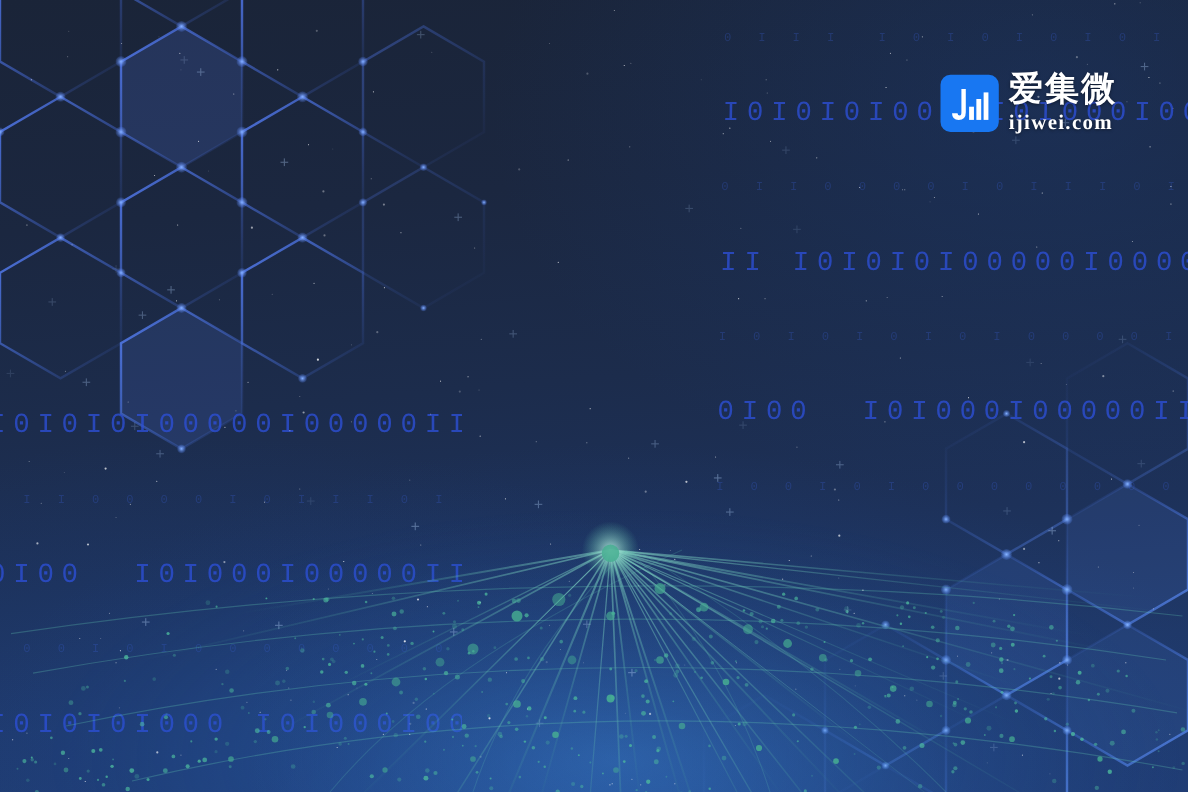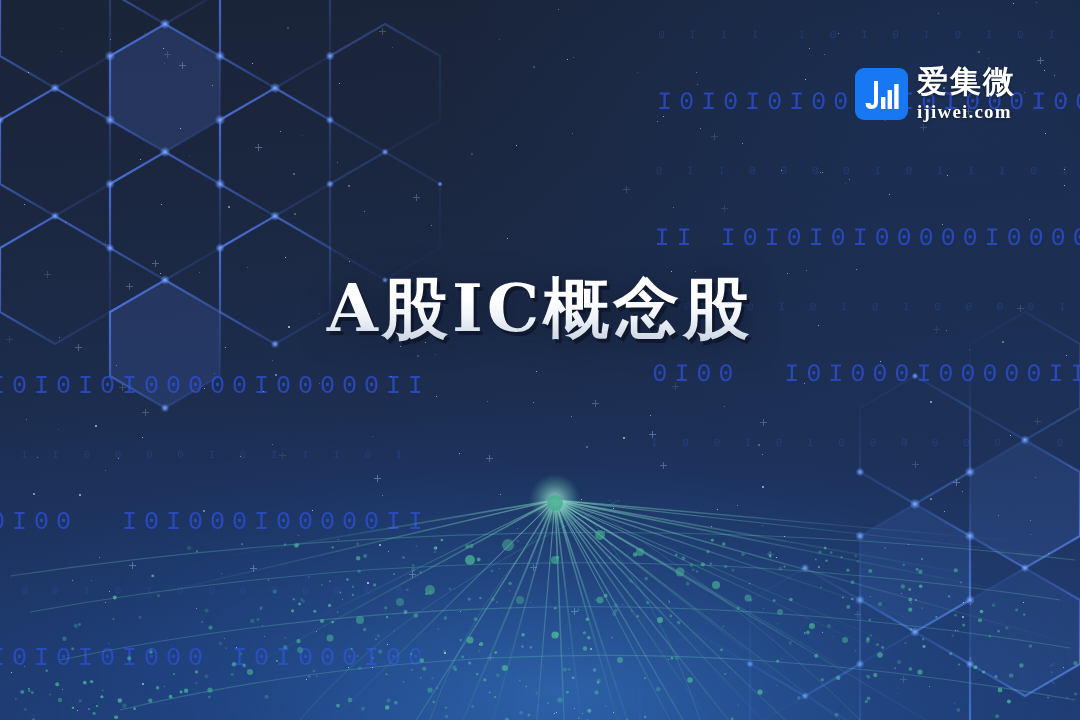--- a/index.html
+++ b/index.html
@@ -1071,16 +1071,15 @@
         <rect x="29.2" y="3" width="4.4" height="25" fill="#ffffff"></rect>
       </svg>
     </div>
     <div id="logo-text">
       <span id="logo-cn">爱集微</span>
       <span id="logo-domain">ijiwei.com</span>
     </div>
   </div>
 
   <div id="title-block">
-    <div class="title-line" id="title-line-1">A股IC概念股</div>
   </div>
 
 </div>
 
 </body></html>

